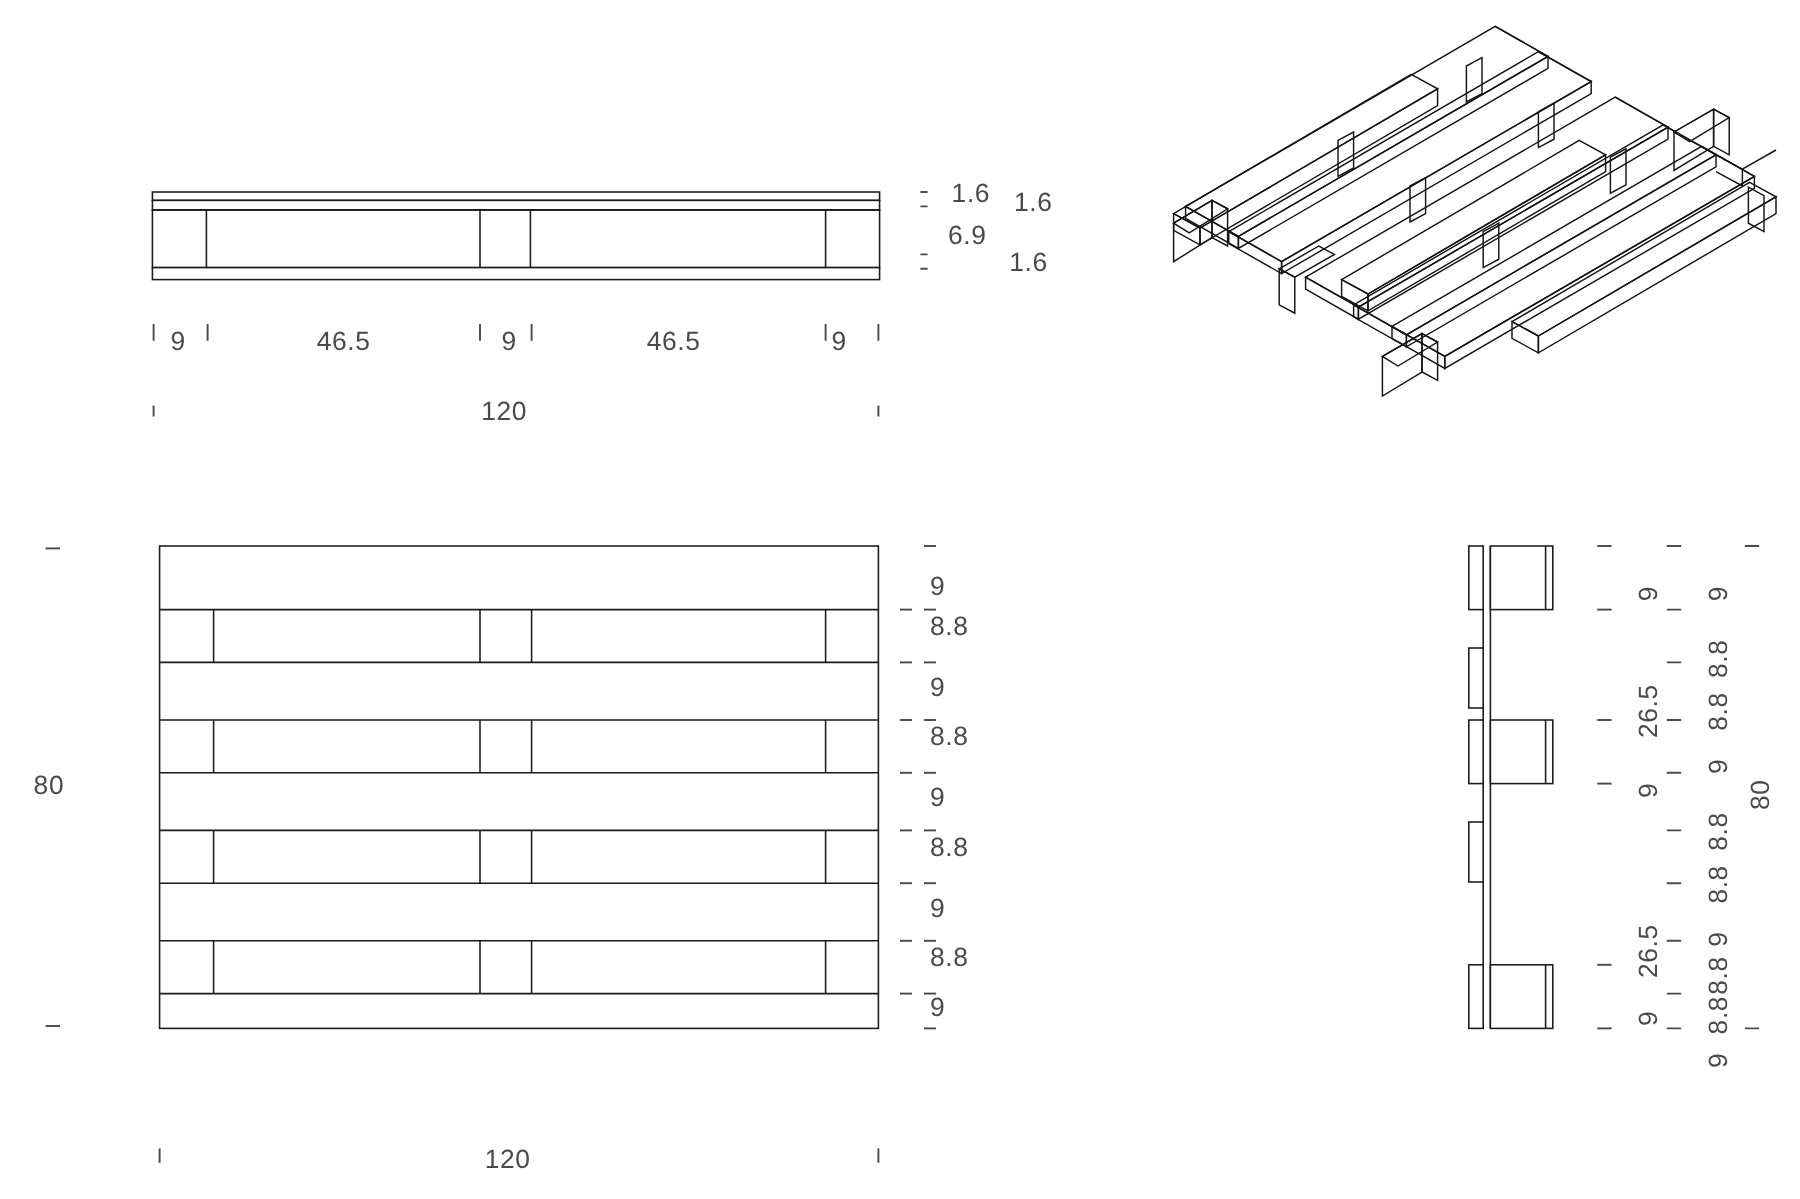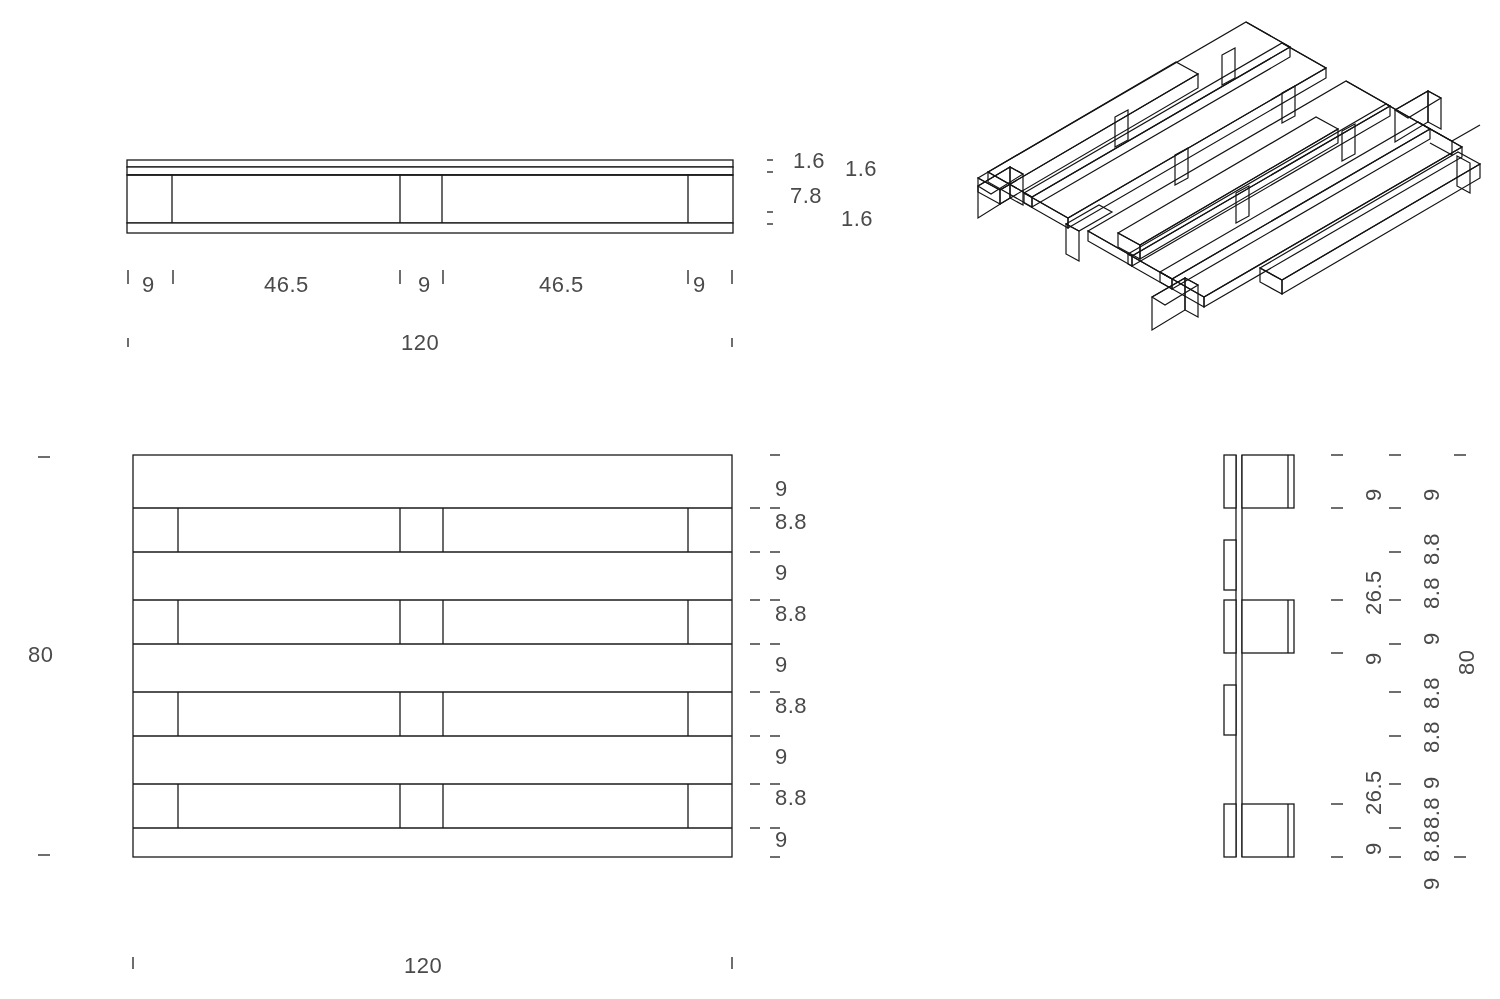--- a/index.html
+++ b/index.html
@@ -89,21 +89,21 @@
 
   <svg width="40" height="100" style="position:absolute;left:762px;top:150px;">
     <line class="tick" x1="5" y1="10" x2="11" y2="10"></line>
     <line class="tick" x1="5" y1="22" x2="11" y2="22"></line>
     <line class="tick" x1="5" y1="62" x2="11" y2="62"></line>
     <line class="tick" x1="5" y1="74" x2="11" y2="74"></line>
   </svg>
 
   <div class="dim-text" style="left:793px;top:150px;">1.6</div>
   <div class="dim-text" style="left:845px;top:158px;">1.6</div>
-  <div class="dim-text" style="left:790px;top:185px;">7.8</div>
+  <div class="dim-text" style="left:790px;top:185px;">6.9</div>
   <div class="dim-text" style="left:841px;top:208px;">1.6</div>
 
   <svg width="640" height="420" style="position:absolute;left:110px;top:440px;">
 
     <rect class="ln fillw" x="23" y="15" width="599" height="402"></rect>
 
     <line class="ln" x1="23" y1="68" x2="622" y2="68"></line>
 
     <line class="ln" x1="23" y1="112" x2="622" y2="112"></line>
 

